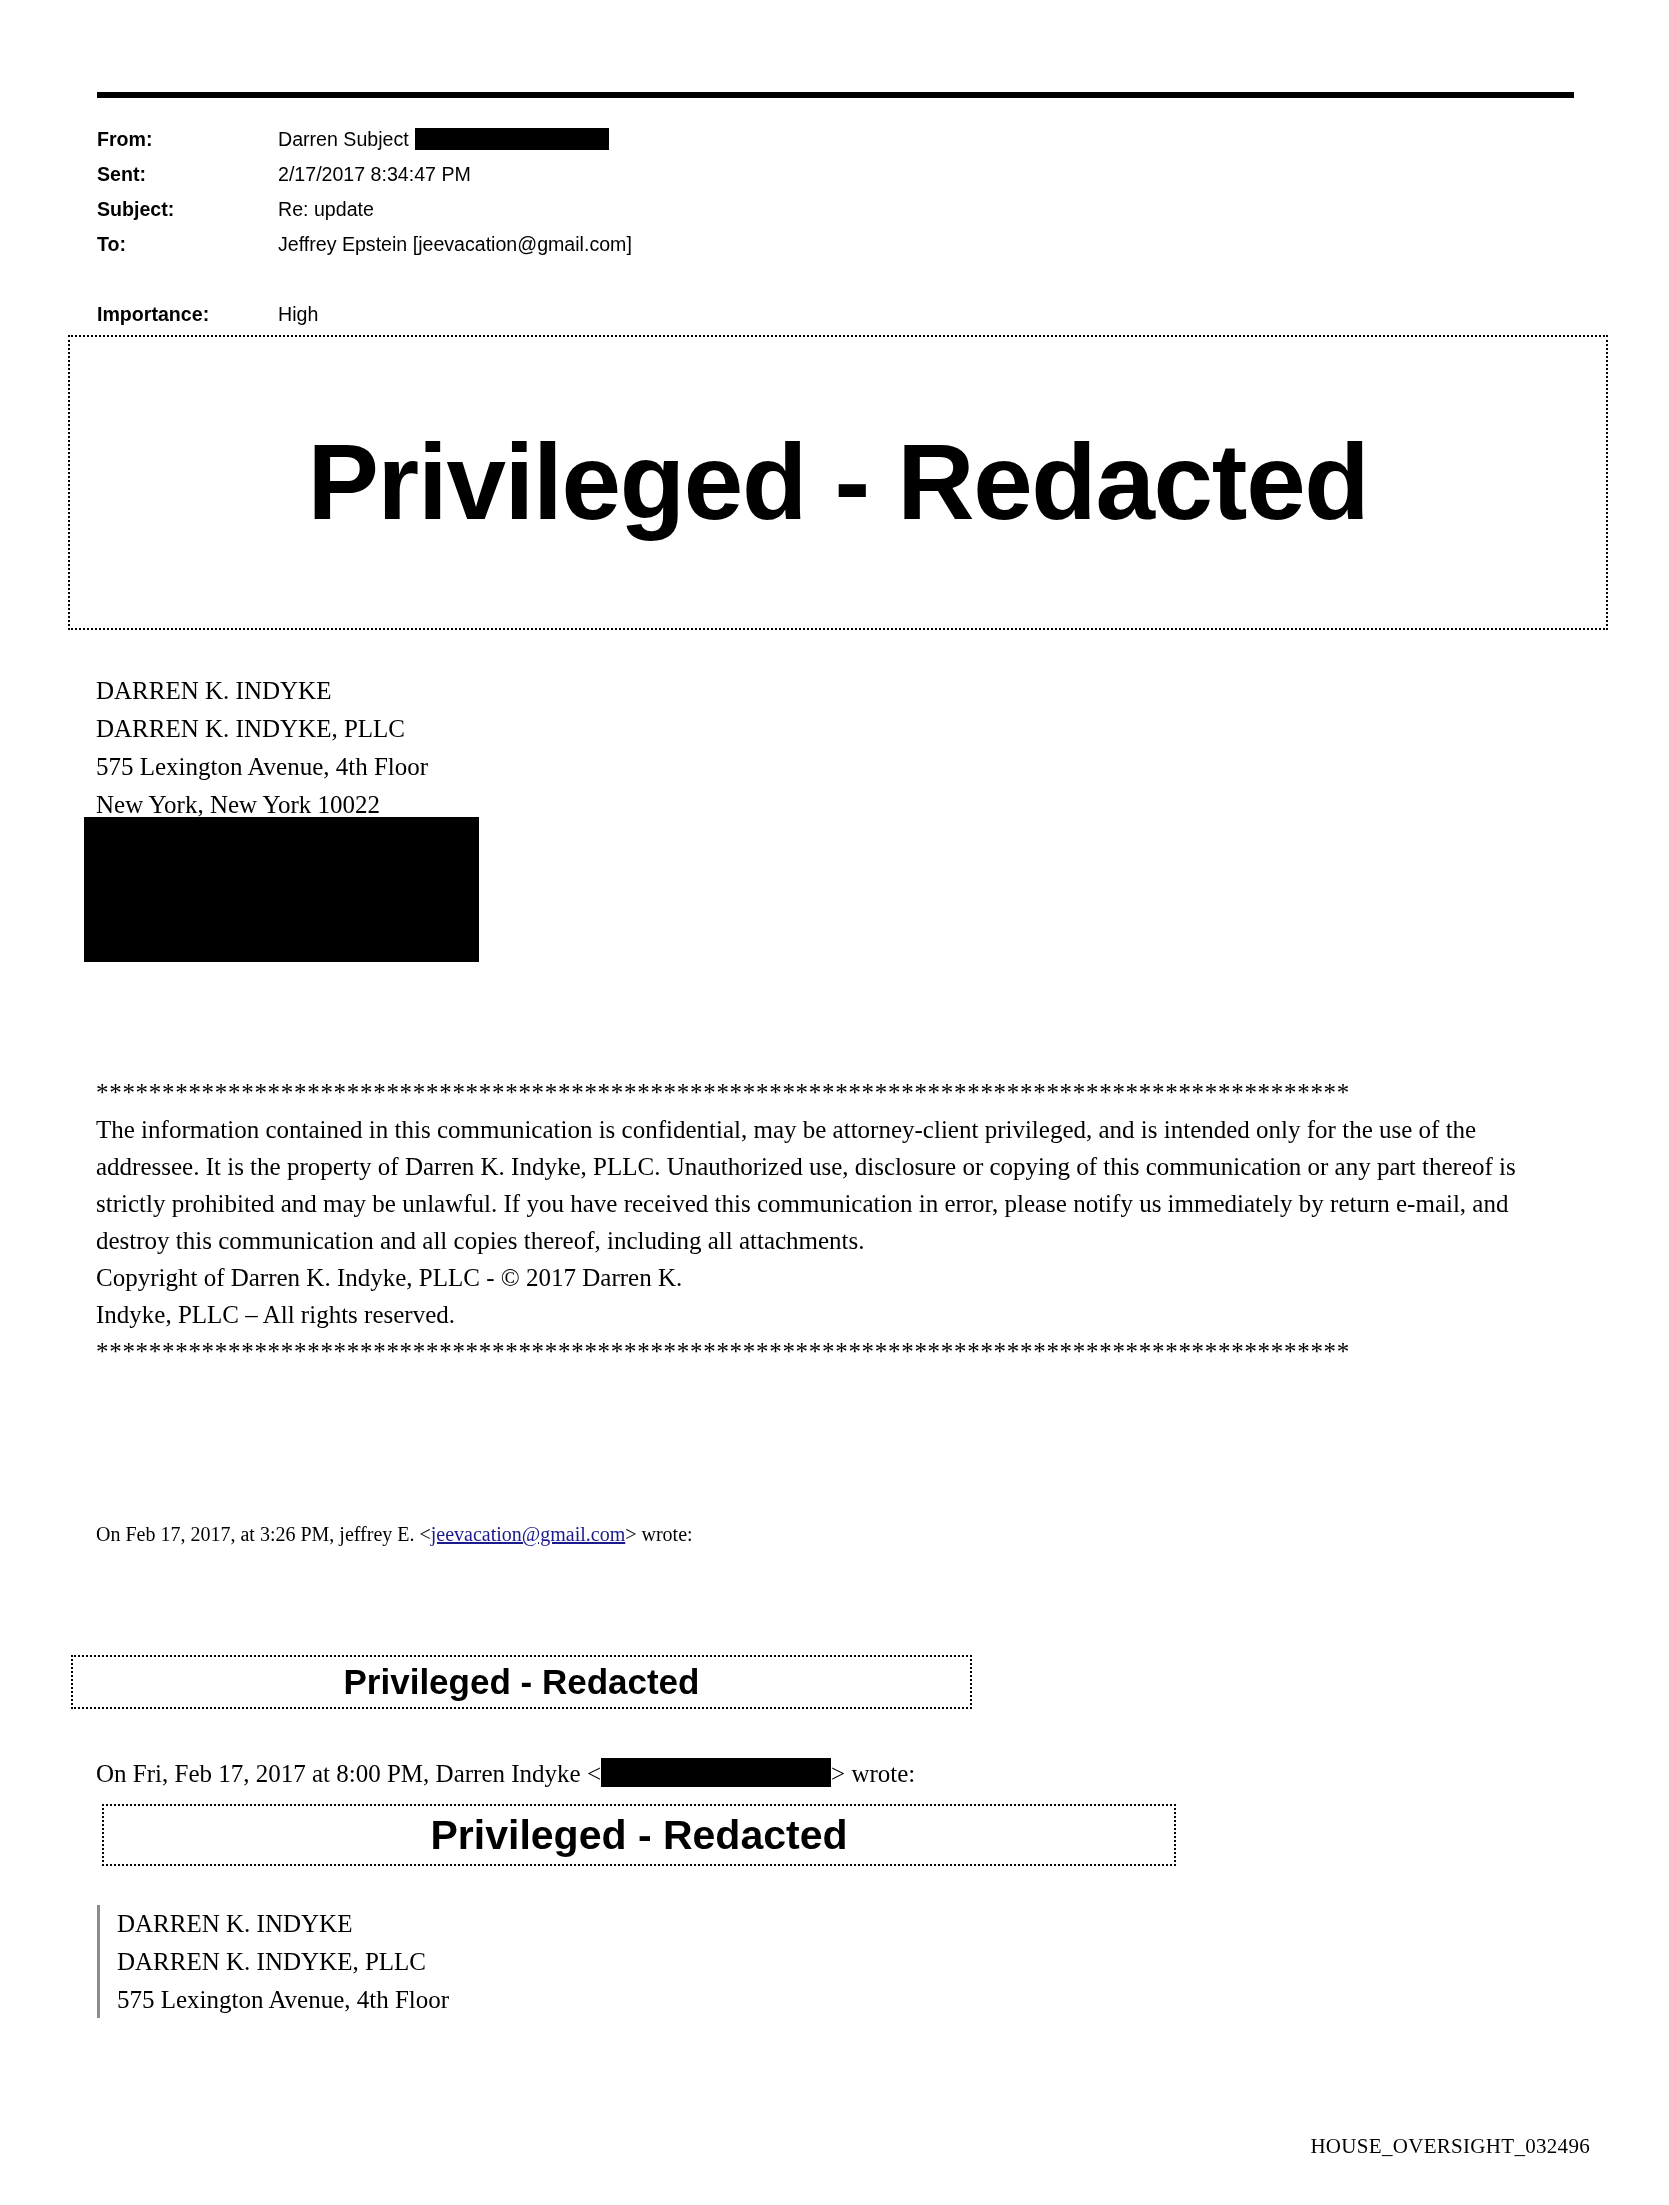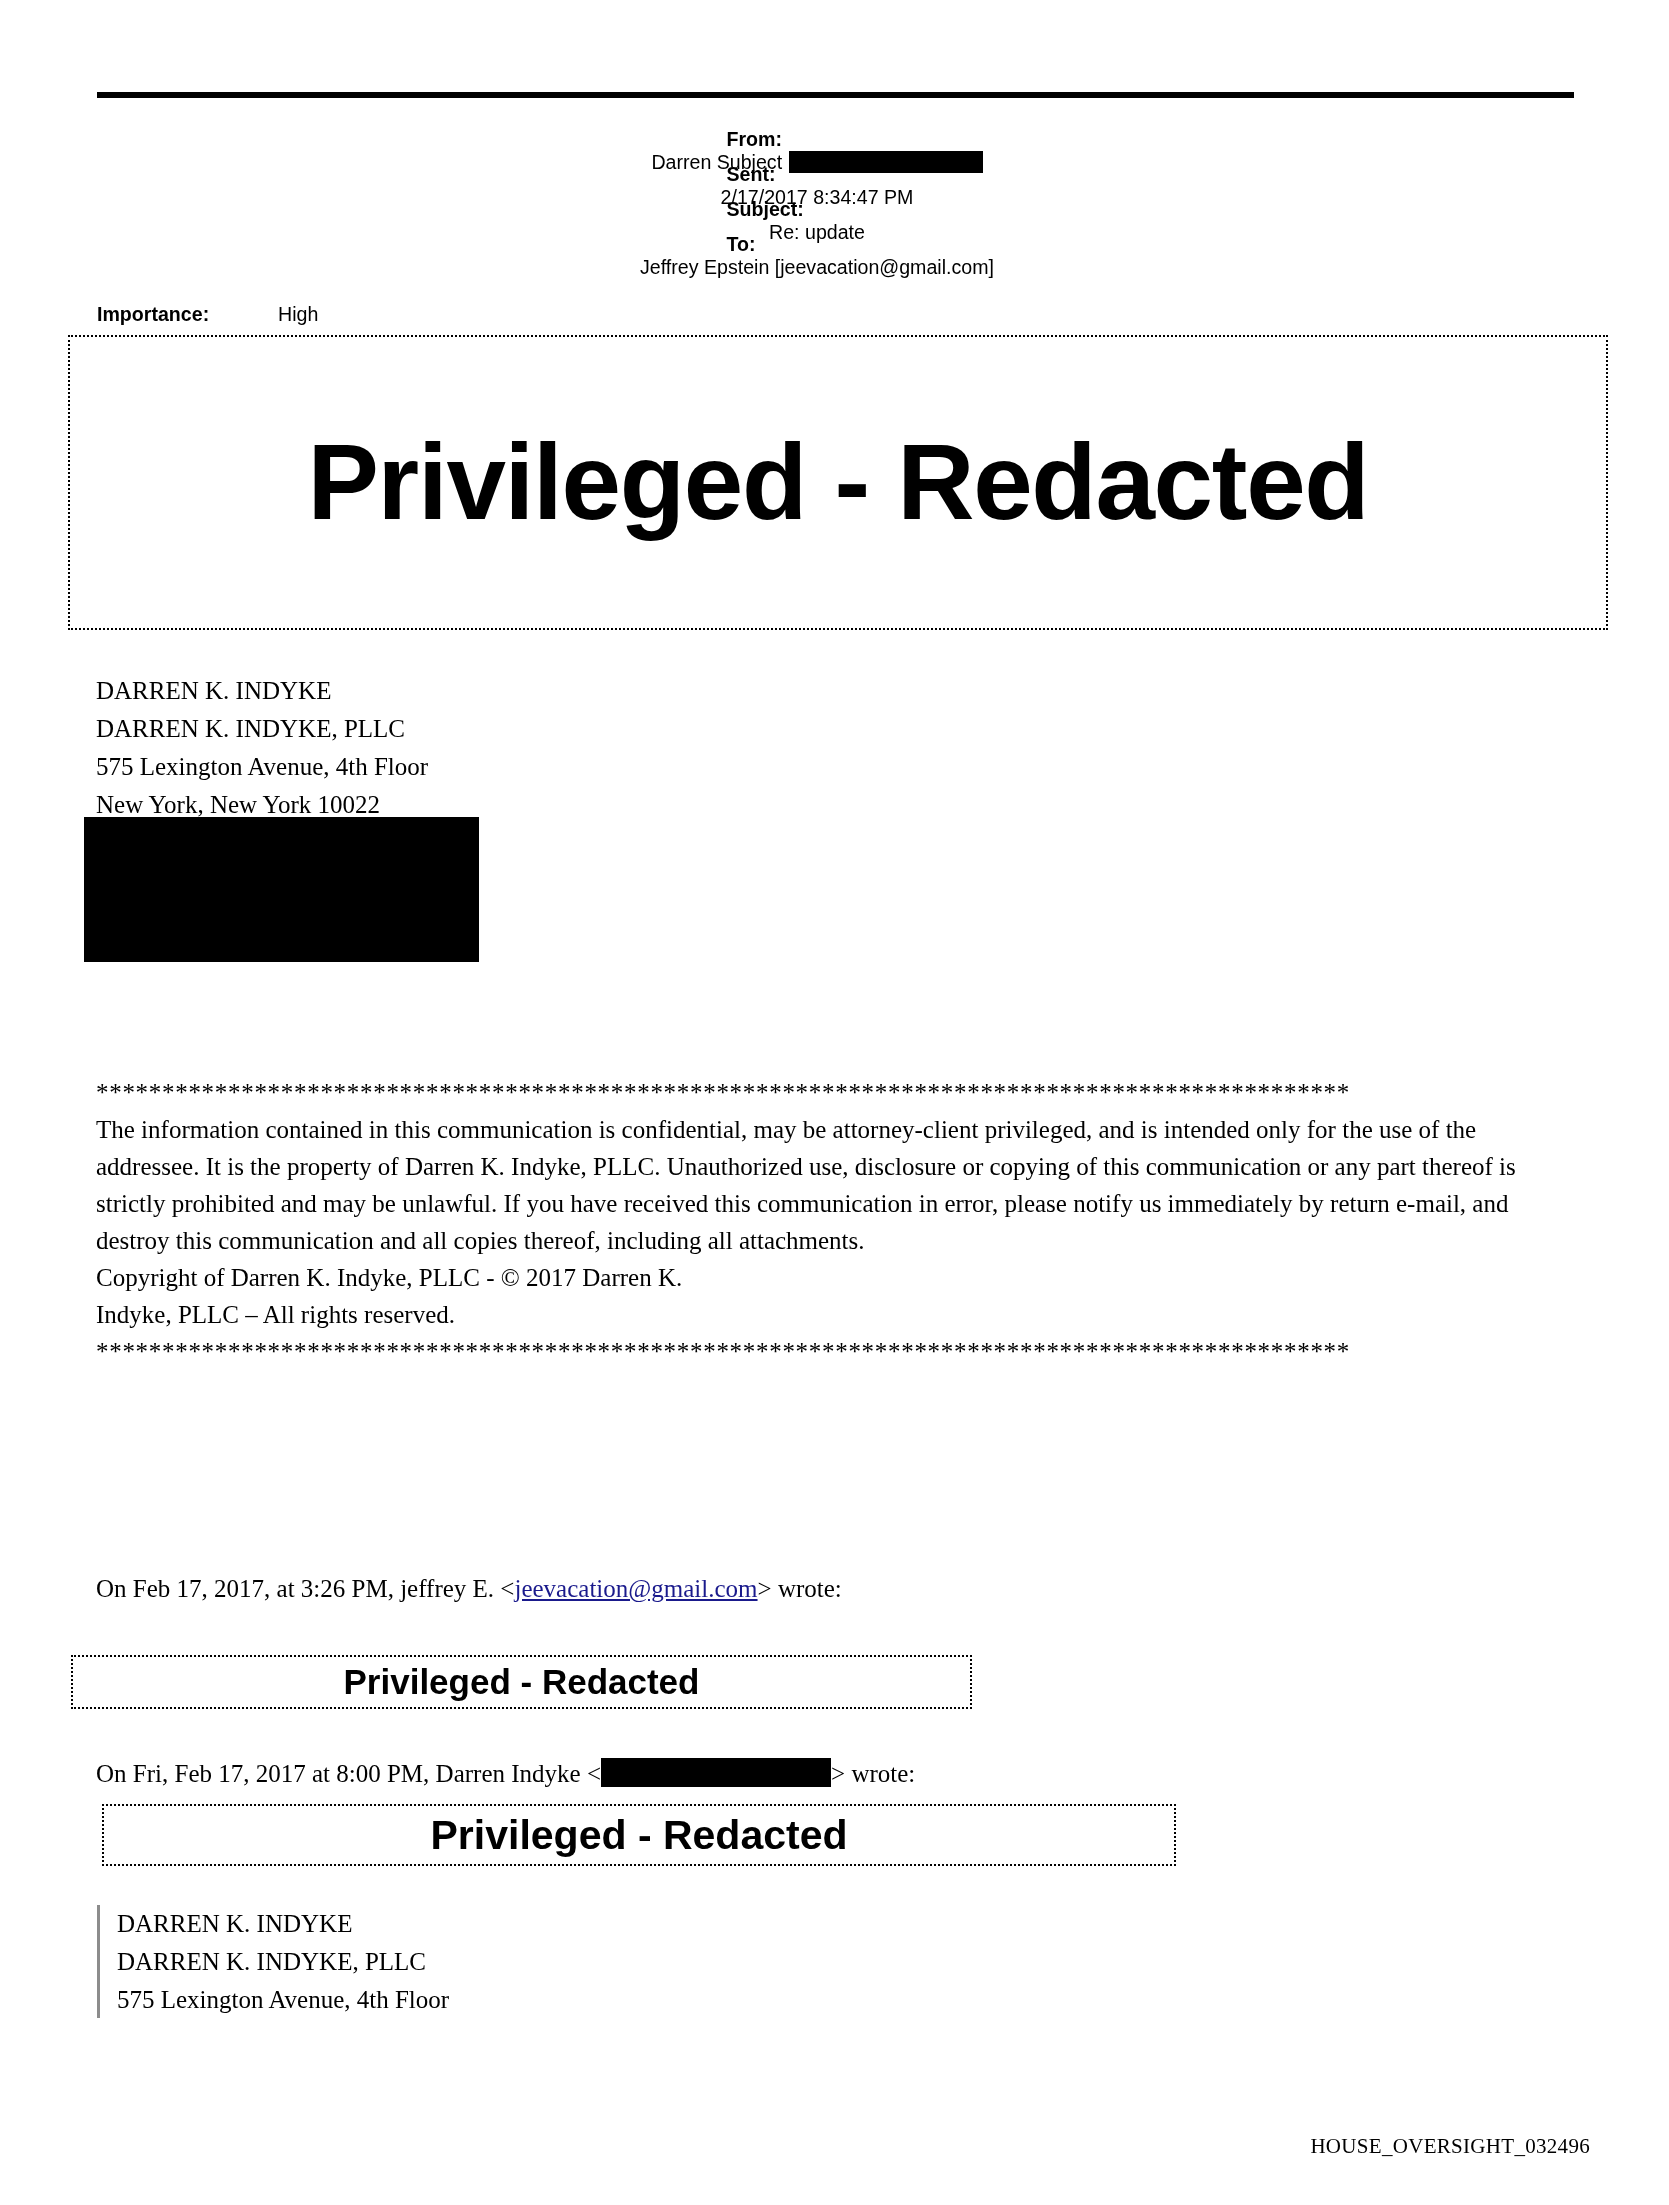--- a/index.html
+++ b/index.html
@@ -32,25 +32,24 @@
   }
   
   .hdr {
     position: absolute;
     left: 97px;
     top: 128px;
     width: 1440px;
   }
   .hdr-row {
     display: flex;
-    align-items: center;
+    align-items: flex-start;
     height: 35px;
     font-size: 19.6px;
     font-family: "Liberation Sans", sans-serif;
-    flex-direction: column;
   }
   .hdr-label {
     width: 181px;
     font-weight: bold;
     letter-spacing: 0px;
   }
   .hdr-value {
     font-weight: normal;
     white-space: nowrap;
   }
@@ -121,23 +120,23 @@
     letter-spacing: 0.7px;
     line-height: 37px;
     word-break: break-all;
   }
   .disclaimer p { margin: 0; }
 
   
   .quote1 {
     position: absolute;
     left: 96px;
-    top: 1572px;
-    font-family: "Liberation Serif", serif;
-    font-size: 25px;
+    top: 1518px;
+    font-family: "Liberation Serif", serif;
+    font-size: 20px;
     line-height: 33px;
     white-space: nowrap;
   }
   .quote1 a {
     color: #1a1a8c;
     text-decoration: underline;
   }
 
   
   .banner-med {

